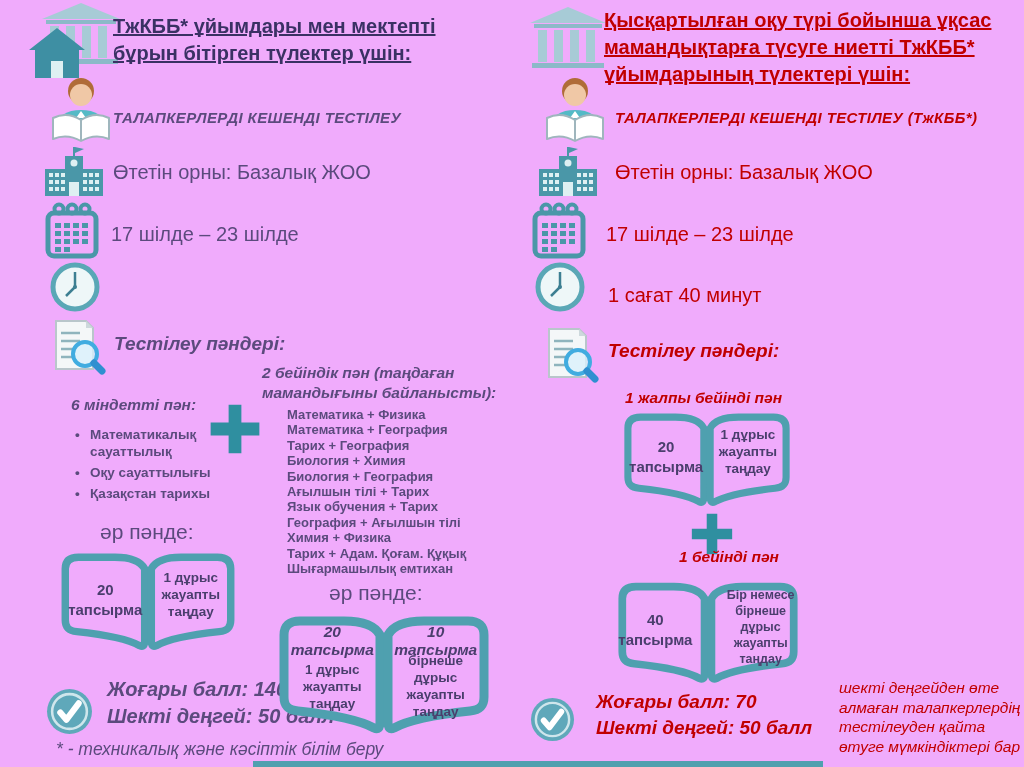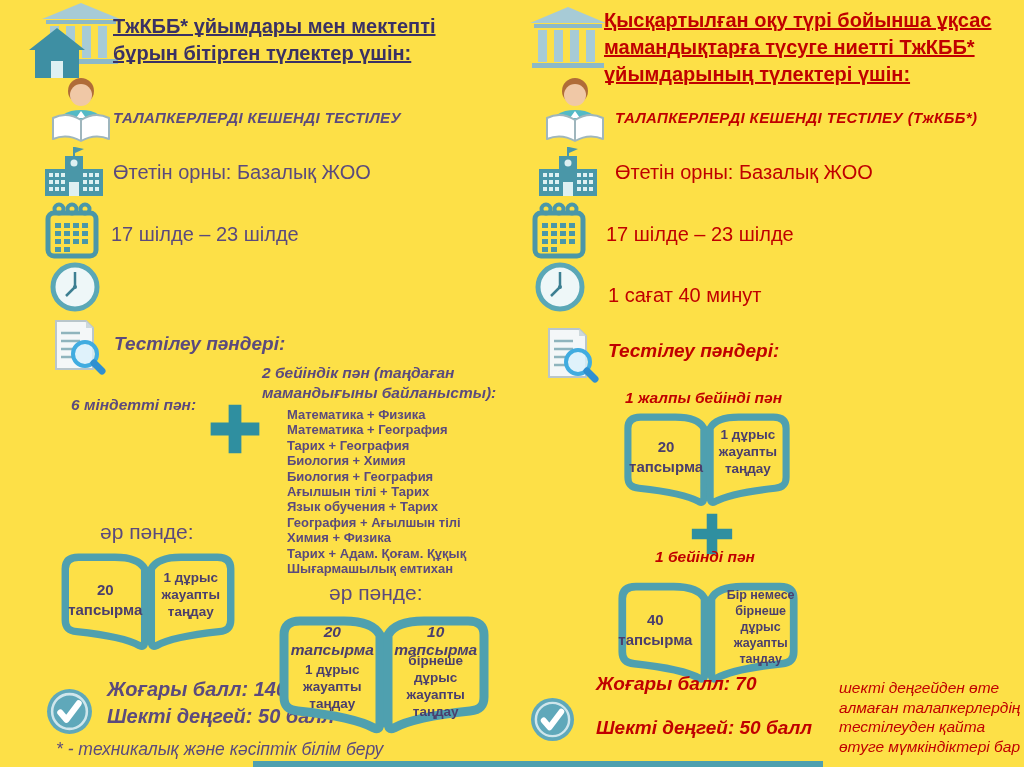--- a/index.html
+++ b/index.html
@@ -2,21 +2,21 @@
 <html><head>
 <meta charset="utf-8">
 <style>
   html,body{margin:0;padding:0;}
   body{
     font-family:"Liberation Sans","DejaVu Sans",sans-serif;
     background:#cfe3e8;
   }
   .slide{
     position:relative;width:1024px;height:767px;margin:0 auto;
-    background:#fde047;overflow:hidden;
+    background:#f0abfc;overflow:hidden;
   }
   .abs{position:absolute;}
   .purple{color:#5b4a7d;}
   .indigo{color:#3a3164;}
   .red{color:#c00000;padding-left:8px;}
   .b{font-weight:bold;font-style:italic;}
   .i{font-style:italic;}
   .pre{white-space:pre-line;}
   .u{text-decoration:underline;}
   h2{margin:0;font-size:20px;line-height:27px;font-weight:bold;}
@@ -141,20 +141,25 @@
     <line x1="9" y1="24" x2="28" y2="24" stroke="#8fb4bd" stroke-width="2.5"></line>
     <line x1="9" y1="32" x2="24" y2="32" stroke="#8fb4bd" stroke-width="2.5"></line>
     <line x1="9" y1="40" x2="22" y2="40" stroke="#8fb4bd" stroke-width="2.5"></line>
     <circle cx="33" cy="37" r="12" fill="#d9f0fb" fill-opacity="0.8" stroke="#41ace0" stroke-width="4"></circle>
     <line x1="42" y1="46" x2="50" y2="54" stroke="#2f8fd0" stroke-width="7" stroke-linecap="round"></line>
   </svg>
 
   <div class="abs purple b sublabel" style="left:114px;top:333px">Тестілеу пәндері:</div>
 
   <div class="abs purple b smallhead" style="left:71px;top:395px">6 міндетті пән:</div>
+  <ul class="abs bullets" style="left:73px;top:426px;width:165px">
+    <li>Математикалық сауаттылық</li>
+    <li>Оқу сауаттылығы</li>
+    <li>Қазақстан тарихы</li>
+  </ul>
 
   <svg class="abs" style="left:206px;top:400px" width="58" height="58" viewBox="0 0 50 50">
     <path d="M25 4 V46 M4 25 H46" stroke="#2f8fa0" stroke-width="11"></path>
   </svg>
 
   <div class="abs purple b smallhead" style="left:262px;top:363px;width:242px">2 бейіндік пән (таңдаған мамандығыны байланысты):</div>
   <div class="abs plist" style="left:287px;top:407px">
     <div>Математика + Физика</div>
     <div>Математика + География</div>
     <div>Тарих + География</div>
@@ -318,41 +323,41 @@
 тапсырма</div>
     <div class="pr pre fs135" style="top:18%">1 дұрыс
 жауапты
 таңдау</div>
   </div>
 
   <svg class="abs" style="left:688px;top:510px" width="48" height="48" viewBox="0 0 50 50">
     <path d="M25 4 V46 M4 25 H46" stroke="#2f8fa0" stroke-width="11"></path>
   </svg>
 
-  <div class="abs red b smallhead ctr" style="left:647px;top:547px;width:130px">1 бейінді пән</div>
+  <div class="abs red b smallhead ctr" style="left:671px;top:547px;width:130px">1 бейінді пән</div>
 
   <div class="book" style="left:596px;top:578px;width:224px;height:108px">
     <svg viewBox="0 0 220 126">
       <path d="M106 24 C100 13 86 10 70 10 L26 10 C15 10 10 15 10 24 L10 86 C10 95 14 99 24 100 C52 103 84 108 100 117 C104 119 106 117 106 111 Z" fill="none" stroke="#4fa0af" stroke-width="9" stroke-linejoin="round" stroke-linecap="round"></path>
       <path d="M114 24 C120 13 134 10 150 10 L194 10 C205 10 210 15 210 24 L210 86 C210 95 206 99 196 100 C168 103 136 108 120 117 C116 119 114 117 114 111 Z" fill="none" stroke="#4fa0af" stroke-width="9" stroke-linejoin="round" stroke-linecap="round"></path>
     </svg>
     <div class="pl pre fs15" style="top:30%">40
 тапсырма</div>
     <div class="pr pre fs125" style="top:8%">Бір немесе
 бірнеше
 дұрыс
 жауапты
 таңдау</div>
   </div>
 
   <svg class="abs" style="left:530px;top:697px" width="45" height="45" viewBox="0 0 46 46">
     <circle cx="23" cy="23" r="22" fill="#5fa8ba"></circle>
     <circle cx="23" cy="23" r="17" fill="none" stroke="#cfe6ec" stroke-width="2.5"></circle>
     <path d="M14 24 l6 7 l12 -16" fill="none" stroke="#ffffff" stroke-width="6" stroke-linecap="round" stroke-linejoin="round"></path>
   </svg>
-  <div class="abs red b score-r" style="left:588px;top:672px">Жоғары балл: 70</div>
+  <div class="abs red b score-r" style="left:588px;top:690px">Жоғары балл: 70</div>
   <div class="abs red b score-r" style="left:588px;top:716px">Шекті деңгей: 50 балл</div>
 
   <div class="abs red i note" style="left:831px;top:678px;width:188px">шекті деңгейден өте алмаған талапкерлердің тестілеуден қайта өтуге мүмкіндіктері бар</div>
 
   <div class="abs bottom-bar"></div>
 
 </div>
 
 </body></html>

